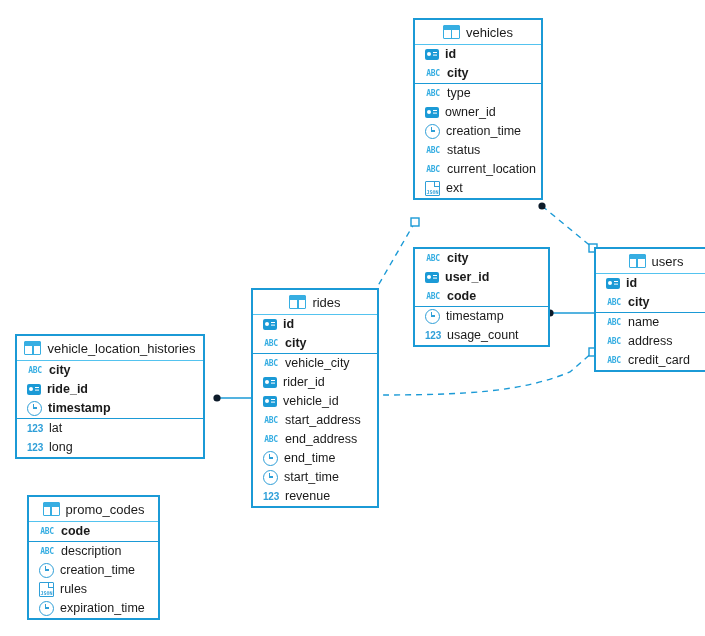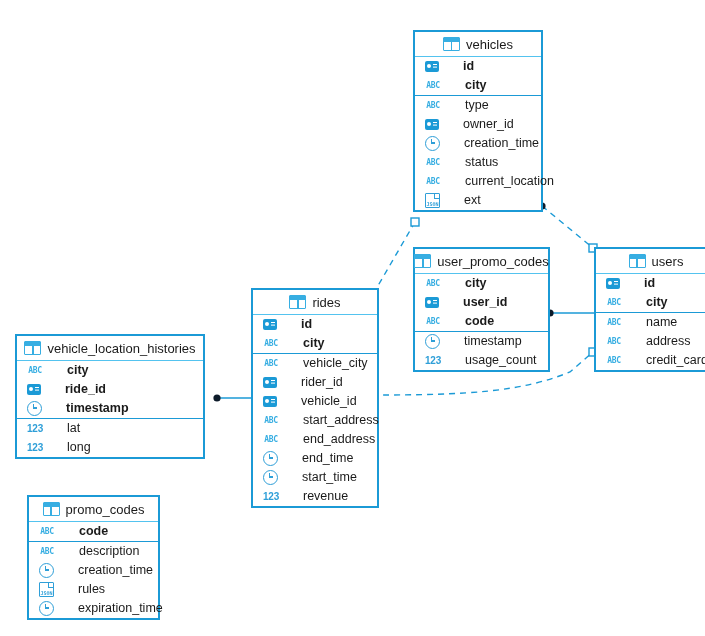--- a/index.html
+++ b/index.html
@@ -26,21 +26,21 @@
     background:#ffffff;
     border-bottom:1px solid #54c3ef;
     box-sizing:border-box;
   }
   .thead .tname{
     font-size:13px;color:#1a1a1a;white-space:nowrap;
   }
   .section{box-sizing:border-box;}
   .section.pk{border-bottom:1px solid #1b9ad6;}
   .row{
-    display:flex;align-items:center;gap:24px;
+    display:flex;align-items:center;gap:6px;
     height:19px;padding:0 10px;
     box-sizing:border-box;
     white-space:nowrap;
   }
   .row .fname{font-size:12.5px;color:#1a1a1a;line-height:1;}
   .section.pk .row .fname{font-weight:bold;}
 
   
   .ico{flex:0 0 auto;display:inline-block;position:relative;}
 
@@ -87,21 +87,21 @@
       <rect x="411" y="218" width="8" height="8" fill="#ffffff" stroke="#1b9ad6" stroke-width="1.4"></rect>
       <circle cx="372" cy="296" r="3.6" fill="#0d1b2a"></circle>
       <path d="M 372 395 C 470 395, 520 392, 570 372 L 593 352" fill="none" stroke="#1b9ad6" stroke-width="1.4" stroke-dasharray="6,5"></path>
       <circle cx="372" cy="395" r="3.6" fill="#0d1b2a"></circle>
       <rect x="589" y="348" width="8" height="8" fill="#ffffff" stroke="#1b9ad6" stroke-width="1.4"></rect>
       <path d="M 550 313 L 594 313" fill="none" stroke="#1b9ad6" stroke-width="1.4"></path>
       <circle cx="550" cy="313" r="3.6" fill="#0d1b2a"></circle>
       <path d="M 217 398 L 251 398" fill="none" stroke="#1b9ad6" stroke-width="1.4"></path>
       <circle cx="217" cy="398" r="3.6" fill="#0d1b2a"></circle>
     </svg>
-<div class="table" style="left: 413px; top: 30px; width: 130px;">
+<div class="table" style="left: 413px; top: 18px; width: 130px;">
       <div class="thead">
         <span class="ico ico-table"></span>
         <span class="tname">vehicles</span>
       </div>
       <div class="section pk">
         <div class="row">
           <span class="ico ico-id"></span>
           <span class="fname">id</span>
         </div>
         <div class="row">
@@ -162,24 +162,20 @@
           <span class="ico ico-abc">ABC</span>
           <span class="fname">address</span>
         </div>
         <div class="row">
           <span class="ico ico-abc">ABC</span>
           <span class="fname">credit_card</span>
         </div>
       </div>
     </div>
     <div class="table" style="left: 413px; top: 247px; width: 137px;">
-      <div class="thead">
-        <span class="ico ico-table"></span>
-        <span class="tname">user_promo_codes</span>
-      </div>
       <div class="section pk">
         <div class="row">
           <span class="ico ico-abc">ABC</span>
           <span class="fname">city</span>
         </div>
         <div class="row">
           <span class="ico ico-id"></span>
           <span class="fname">user_id</span>
         </div>
         <div class="row">

